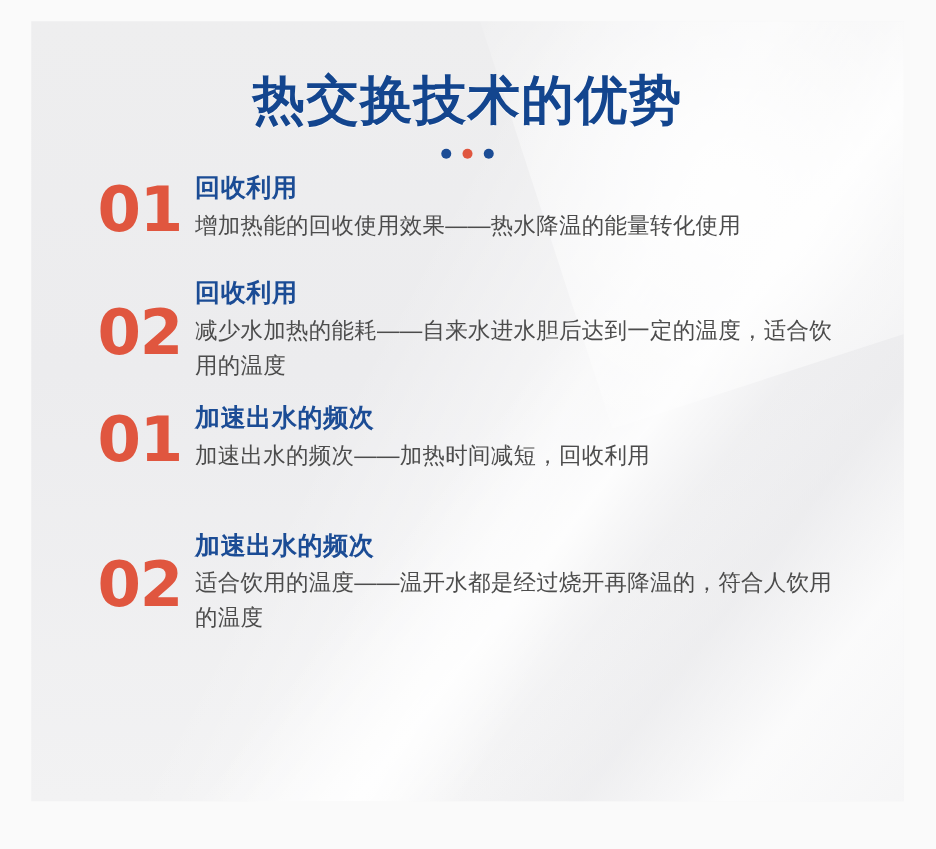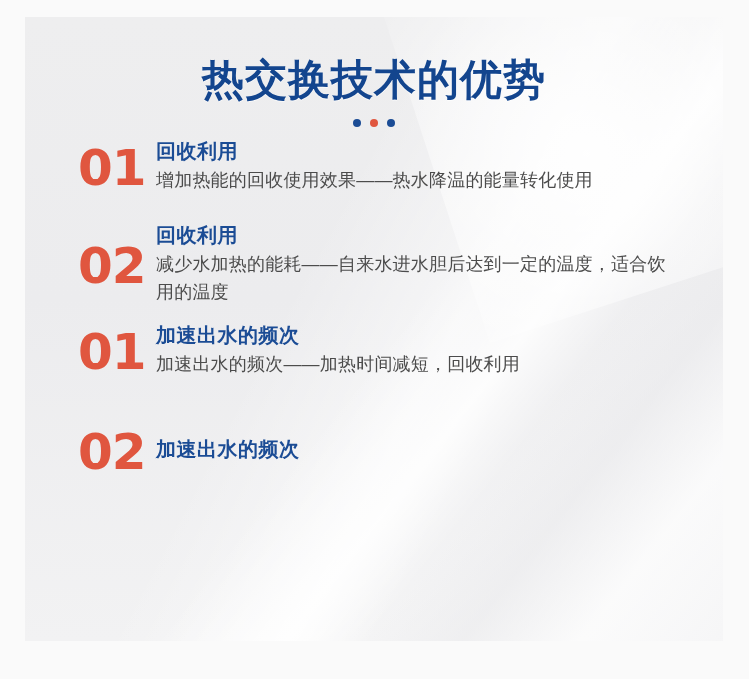--- a/index.html
+++ b/index.html
@@ -190,18 +190,19 @@
         <div class="item-body">
           <div class="item-head">加速出水的频次</div>
           <div class="item-desc">加速出水的频次——加热时间减短，回收利用</div>
         </div>
       </div>
 
       <div class="item i4">
         <div class="item-num">02</div>
         <div class="item-body">
           <div class="item-head">加速出水的频次</div>
+          <div class="item-desc">适合饮用的温度——温开水都是经过烧开再降温的，符合人饮用的温度</div>
         </div>
       </div>
 
     </div>
   </div>
 </div>
 
 </body></html>

